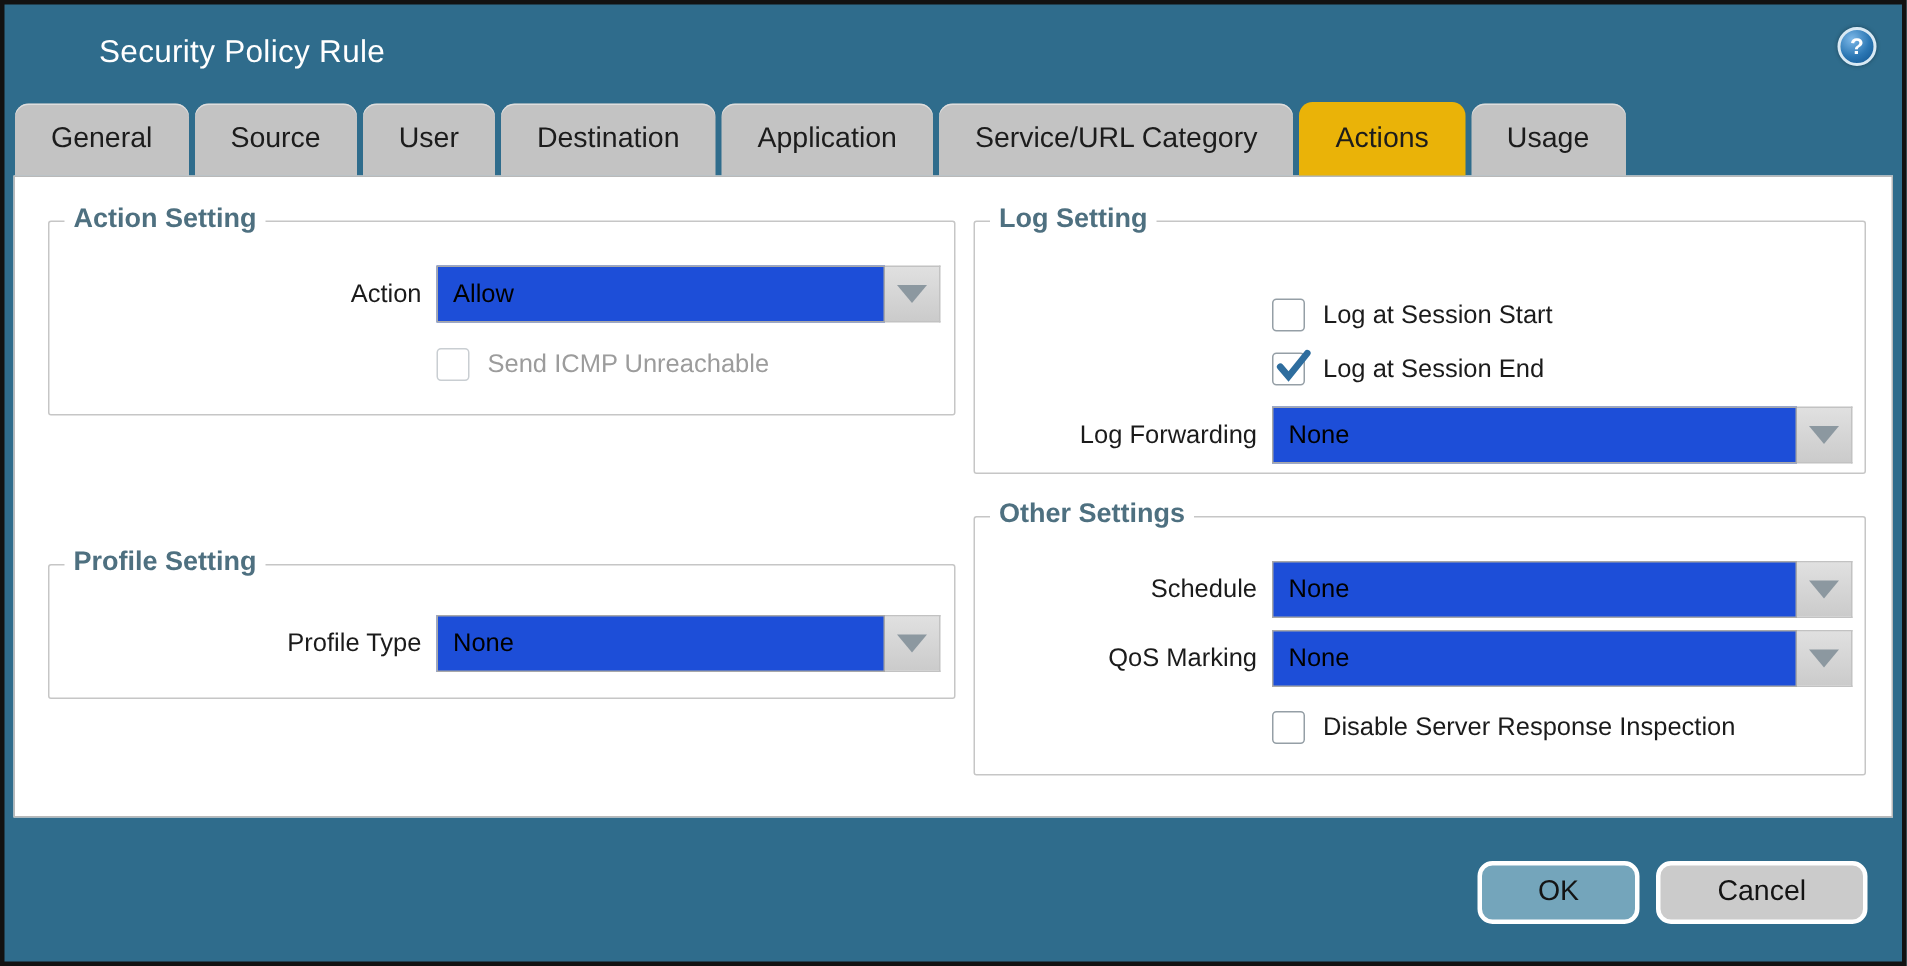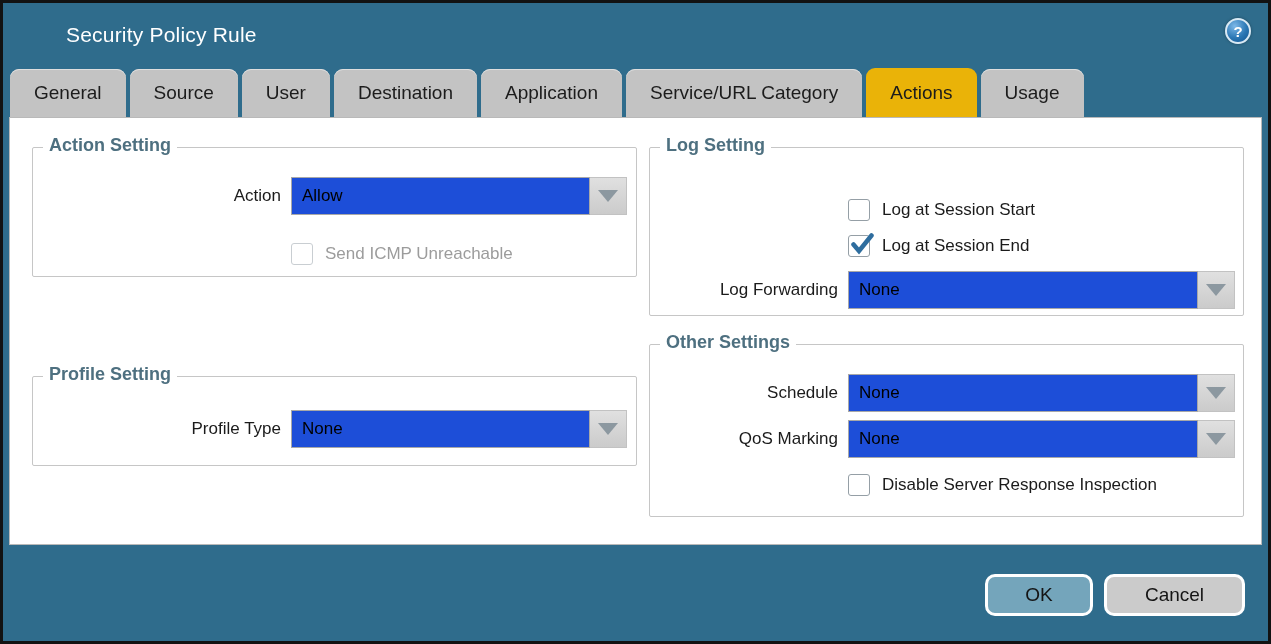--- a/index.html
+++ b/index.html
@@ -178,21 +178,21 @@
       <div class="f-row" style="top:29px;">
         <span class="f-label lbl-l">Action</span>
         <div class="dropdown dd-l">
           <div class="dd-value">Allow</div>
           <div class="dd-btn">
             <span class="dd-arrow"></span>
           </div>
         </div>
       </div>
 
-      <div class="cb-row disabled" style="top:94px; left:258px;justify-content:space-between;">
+      <div class="cb-row disabled" style="top:83px; left:258px;justify-content:space-between;">
         <span class="checkbox">
           
         </span>
         <span class="cb-label">Send ICMP Unreachable</span>
       </div>
     </div>
 
     <div class="fieldset fs-profile">
       <span class="legend">Profile Setting</span>
 

